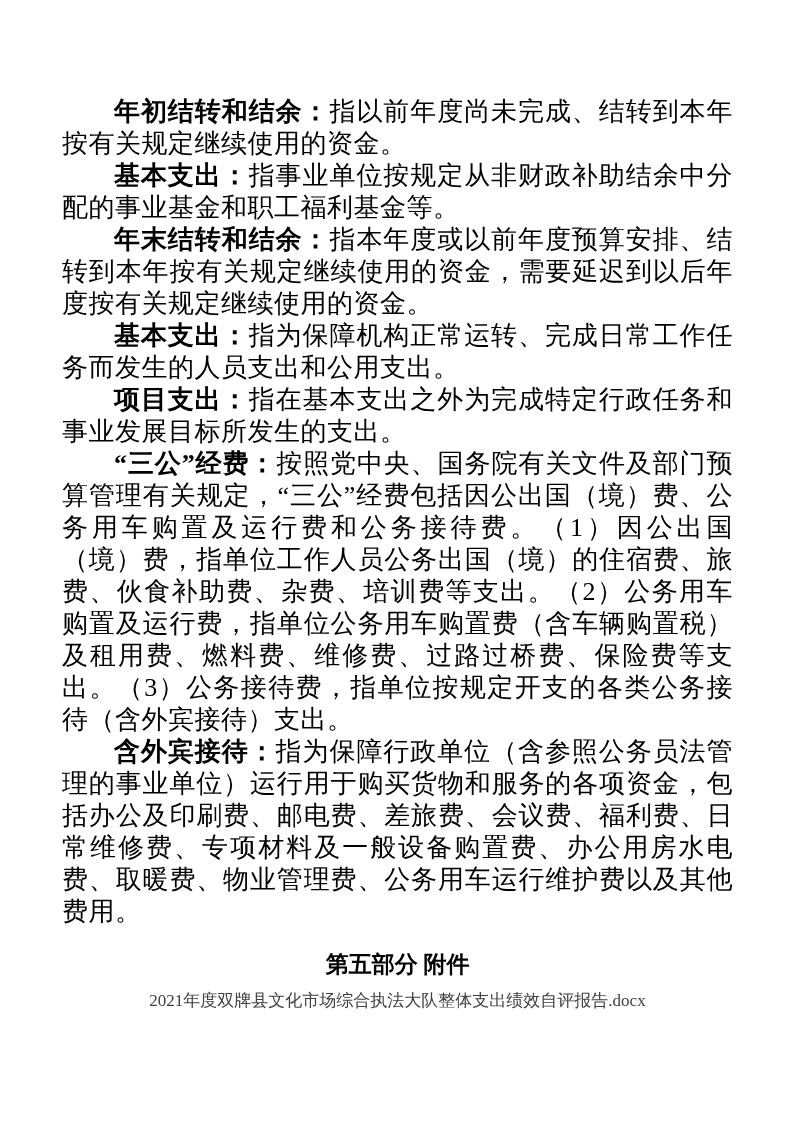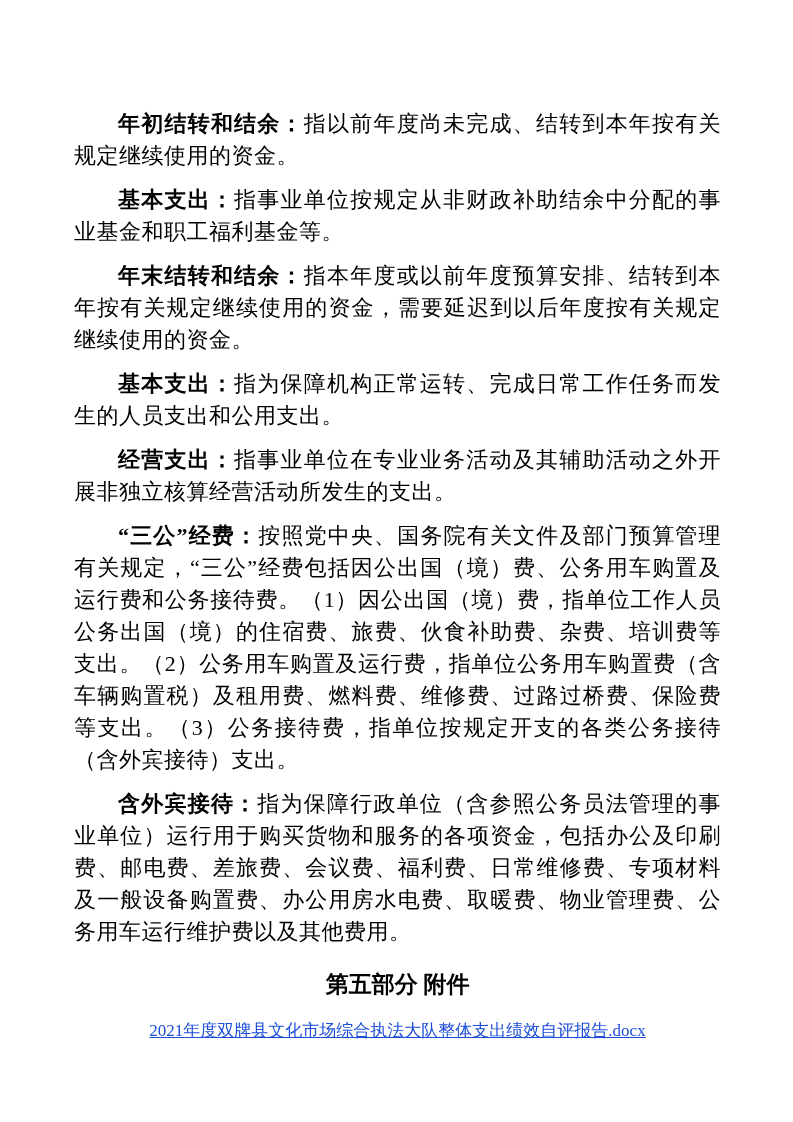--- a/index.html
+++ b/index.html
@@ -14,64 +14,63 @@
     color: #000000;
     overflow: hidden;
   }
   .page {
     box-sizing: border-box;
     width: 793px;
     height: 1122px;
     padding: 96px 60px 40px 62px;
   }
   .doc-body p {
-    margin: 12px;
-    font-size: 22px;
+    margin: 0;
+    font-size: 26px;
     line-height: 32px;
     text-align: justify;
     text-indent: 2em;
     letter-spacing: 0.5px;
   }
   .term {
     font-weight: bold;
   }
   .section-heading {
-    margin: 20px 0 15px 0;
+    margin: 20px 0 5px 0;
     text-align: center;
     font-size: 23px;
     font-weight: bold;
     line-height: 34px;
   }
   .attachment-line {
     text-align: center;
     font-size: 17px;
     line-height: 28px;
   }
   .attachment-line a {
-    color: #1d4ed8;
-    text-decoration: underline;
+    color: #404040;
     cursor: pointer;
   }
 </style>
 </head>
 <body>
 
 <div class="page">
   <div class="doc-body">
 
     <p><span class="term">年初结转和结余：</span><span>指以前年度尚未完成、结转到本年按有关规定继续使用的资金。</span></p>
 
     <p><span class="term">基本支出：</span><span>指事业单位按规定从非财政补助结余中分配的事业基金和职工福利基金等。</span></p>
 
     <p><span class="term">年末结转和结余：</span><span>指本年度或以前年度预算安排、结转到本年按有关规定继续使用的资金，需要延迟到以后年度按有关规定继续使用的资金。</span></p>
 
     <p><span class="term">基本支出：</span><span>指为保障机构正常运转、完成日常工作任务而发生的人员支出和公用支出。</span></p>
 
+    <p><span class="term">项目支出：</span><span>指在基本支出之外为完成特定行政任务和事业发展目标所发生的支出。</span></p>
 
-    <p><span class="term">经营支出：</span><span>指事业单位在专业业务活动及其辅助活动之外开展非独立核算经营活动所发生的支出。</span></p>
 
     <p><span class="term">“三公”经费：</span><span>按照党中央、国务院有关文件及部门预算管理有关规定，“三公”经费包括因公出国（境）费、公务用车购置及运行费和公务接待费。（1）因公出国（境）费，指单位工作人员公务出国（境）的住宿费、旅费、伙食补助费、杂费、培训费等支出。（2）公务用车购置及运行费，指单位公务用车购置费（含车辆购置税）及租用费、燃料费、维修费、过路过桥费、保险费等支出。（3）公务接待费，指单位按规定开支的各类公务接待（含外宾接待）支出。</span></p>
 
     <p><span class="term">含外宾接待：</span><span>指为保障行政单位（含参照公务员法管理的事业单位）运行用于购买货物和服务的各项资金，包括办公及印刷费、邮电费、差旅费、会议费、福利费、日常维修费、专项材料及一般设备购置费、办公用房水电费、取暖费、物业管理费、公务用车运行维护费以及其他费用。</span></p>
 
   </div>
 
   <div class="section-heading">第五部分  附件</div>
 
   <div class="attachment-line">

